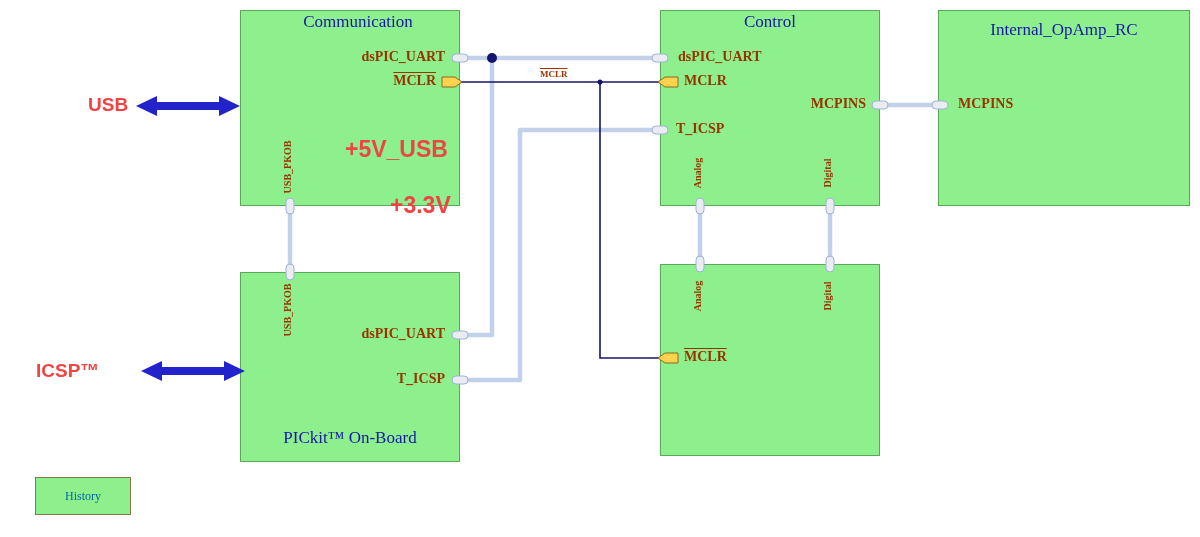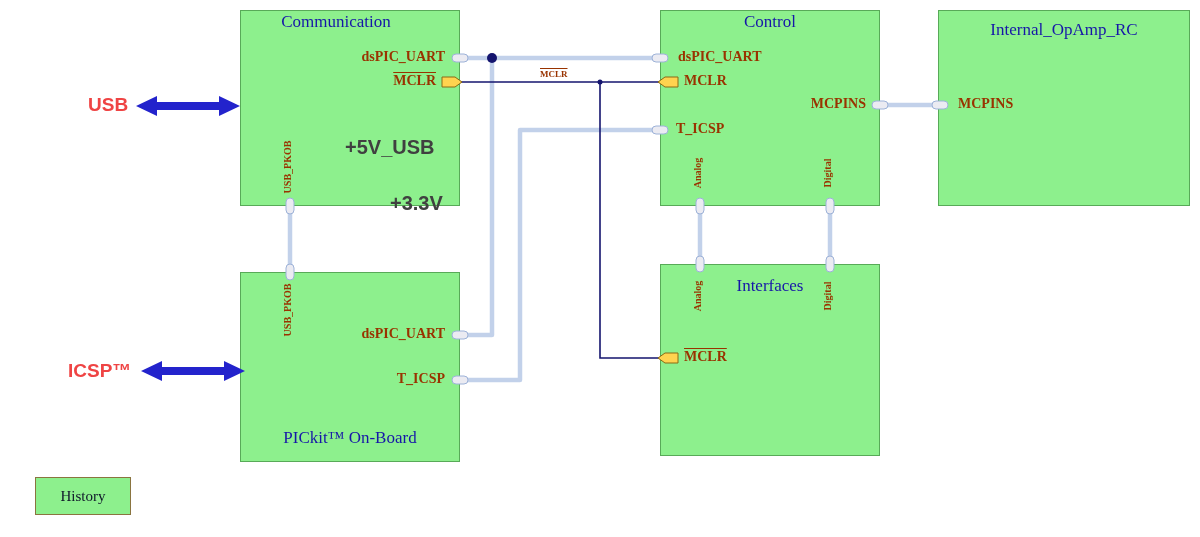--- a/index.html
+++ b/index.html
@@ -6,35 +6,35 @@
   #canvas{position:relative;width:1200px;height:537px;background:#ffffff;
           font-family:"Liberation Serif",serif;overflow:hidden;}
 
   .block{position:absolute;background:#8df08d;border:1px solid #58aa58;
          box-sizing:border-box;z-index:1;}
   .history-box{position:absolute;background:#8df08d;border:1px solid #8a7440;
          box-sizing:border-box;z-index:1;display:flex;align-items:center;justify-content:center;}
 
   .title{position:absolute;color:#1616a8;font-size:17px;z-index:3;
          text-align:center;white-space:nowrap;}
-  .history-title{color:#0f172a;font-size:15px;}
+  .history-title{color:#0369a1;font-size:12px;}
 
   .plabel{position:absolute;color:#993300;font-size:14px;font-weight:bold;
           line-height:10px;z-index:3;white-space:nowrap;}
   .plabel.r{text-align:right;}
   .vlabel{position:absolute;color:#993300;font-size:10px;font-weight:bold;
           line-height:10px;z-index:3;white-space:nowrap;
           transform:translate(-50%,-50%) rotate(-90deg);}
   .ovl{text-decoration:overline;}
 
   .netlabel{position:absolute;color:#993300;font-size:9px;font-weight:bold;
             line-height:9px;z-index:3;text-decoration:overline;white-space:nowrap;}
 
-  .power{position:absolute;color:#404040;font-family:"Liberation Sans",sans-serif;
-         font-weight:bold;font-size:20px;z-index:3;white-space:nowrap;}
+  .power{position:absolute;color:#ef4444;font-family:"Liberation Sans",sans-serif;
+         font-weight:bold;font-size:23px;z-index:3;white-space:nowrap;}
 
   .ext{position:absolute;color:#ef4444;font-family:"Liberation Sans",sans-serif;
        font-weight:600;font-size:19px;z-index:3;white-space:nowrap;}
 
   svg.layer{position:absolute;left:0;top:0;z-index:2;}
   .wire{stroke:#c2d1ea;stroke-width:4.5;fill:none;stroke-linecap:round;stroke-linejoin:round;}
   .netwire{stroke:#14146e;stroke-width:1.6;fill:none;}
   .portcap{fill:#ebebf2;stroke:#9db2d8;stroke-width:1;}
   .portarrow{fill:#ffd34f;stroke:#8b6a14;stroke-width:1;}
   .extarrow{fill:#2323cc;stroke:none;}
@@ -86,25 +86,24 @@
     <rect class="portcap" x="826" y="256" width="8" height="16" rx="4"></rect>
 
     <polygon class="portarrow" points="442,77 455,77 462,82 455,87 442,87"></polygon>
     <polygon class="portarrow" points="658,82 665,77 678,77 678,87 665,87"></polygon>
     <polygon class="portarrow" points="658,358 665,353 678,353 678,363 665,363"></polygon>
 
     <polygon class="extarrow" points="136,106 157,96 157,102 219,102 219,96 240,106 219,116 219,110 157,110 157,116"></polygon>
     <polygon class="extarrow" points="141,371 162,361 162,367 224,367 224,361 245,371 224,381 224,375 162,375 162,381"></polygon>
   </svg>
 
-  <div class="title" style="left:226px;top:12px;width:220px;">Communication</div>
+  <div class="title" style="left:248px;top:12px;width:220px;">Communication</div>
   <div class="title" style="left:938px;top:20px;width:252px;">Internal_OpAmp_RC</div>
   <div class="title" style="left:660px;top:12px;width:220px;">Control</div>
   <div class="title" style="left:240px;top:428px;width:220px;">PICkit™ On-Board</div>
-  <div class="title" style="left:660px;top:276px;width:220px;">Interfaces</div>
 
   <div class="power" style="left:345px;top:136px;">+5V_USB</div>
   <div class="power" style="left:390px;top:168px;margin-top:24px;">+3.3V</div>
 
   <div class="plabel r" style="right:755px;top:52px;">dsPIC_UART</div>
   <div class="plabel r ovl" style="right:764px;top:76px;">MCLR</div>
   <div class="plabel" style="left:678px;top:52px;">dsPIC_UART</div>
   <div class="plabel" style="left:684px;top:76px;">MCLR</div>
   <div class="plabel" style="left:676px;top:124px;">T_ICSP</div>
   <div class="plabel r" style="right:334px;top:99px;">MCPINS</div>
@@ -116,15 +115,15 @@
   <div class="vlabel" style="left:288px;top:167px;">USB_PKOB</div>
   <div class="vlabel" style="left:288px;top:310px;">USB_PKOB</div>
   <div class="vlabel" style="left:698px;top:173px;">Analog</div>
   <div class="vlabel" style="left:828px;top:173px;">Digital</div>
   <div class="vlabel" style="left:698px;top:296px;">Analog</div>
   <div class="vlabel" style="left:828px;top:296px;">Digital</div>
 
   <div class="netlabel" style="left:540px;top:70px;">MCLR</div>
 
   <div class="ext" style="left:88px;top:94px;">USB</div>
-  <div class="ext" style="left:68px;top:360px;">ICSP™</div>
+  <div class="ext" style="left:36px;top:360px;">ICSP™</div>
 
 </div>
 
 </body></html>

